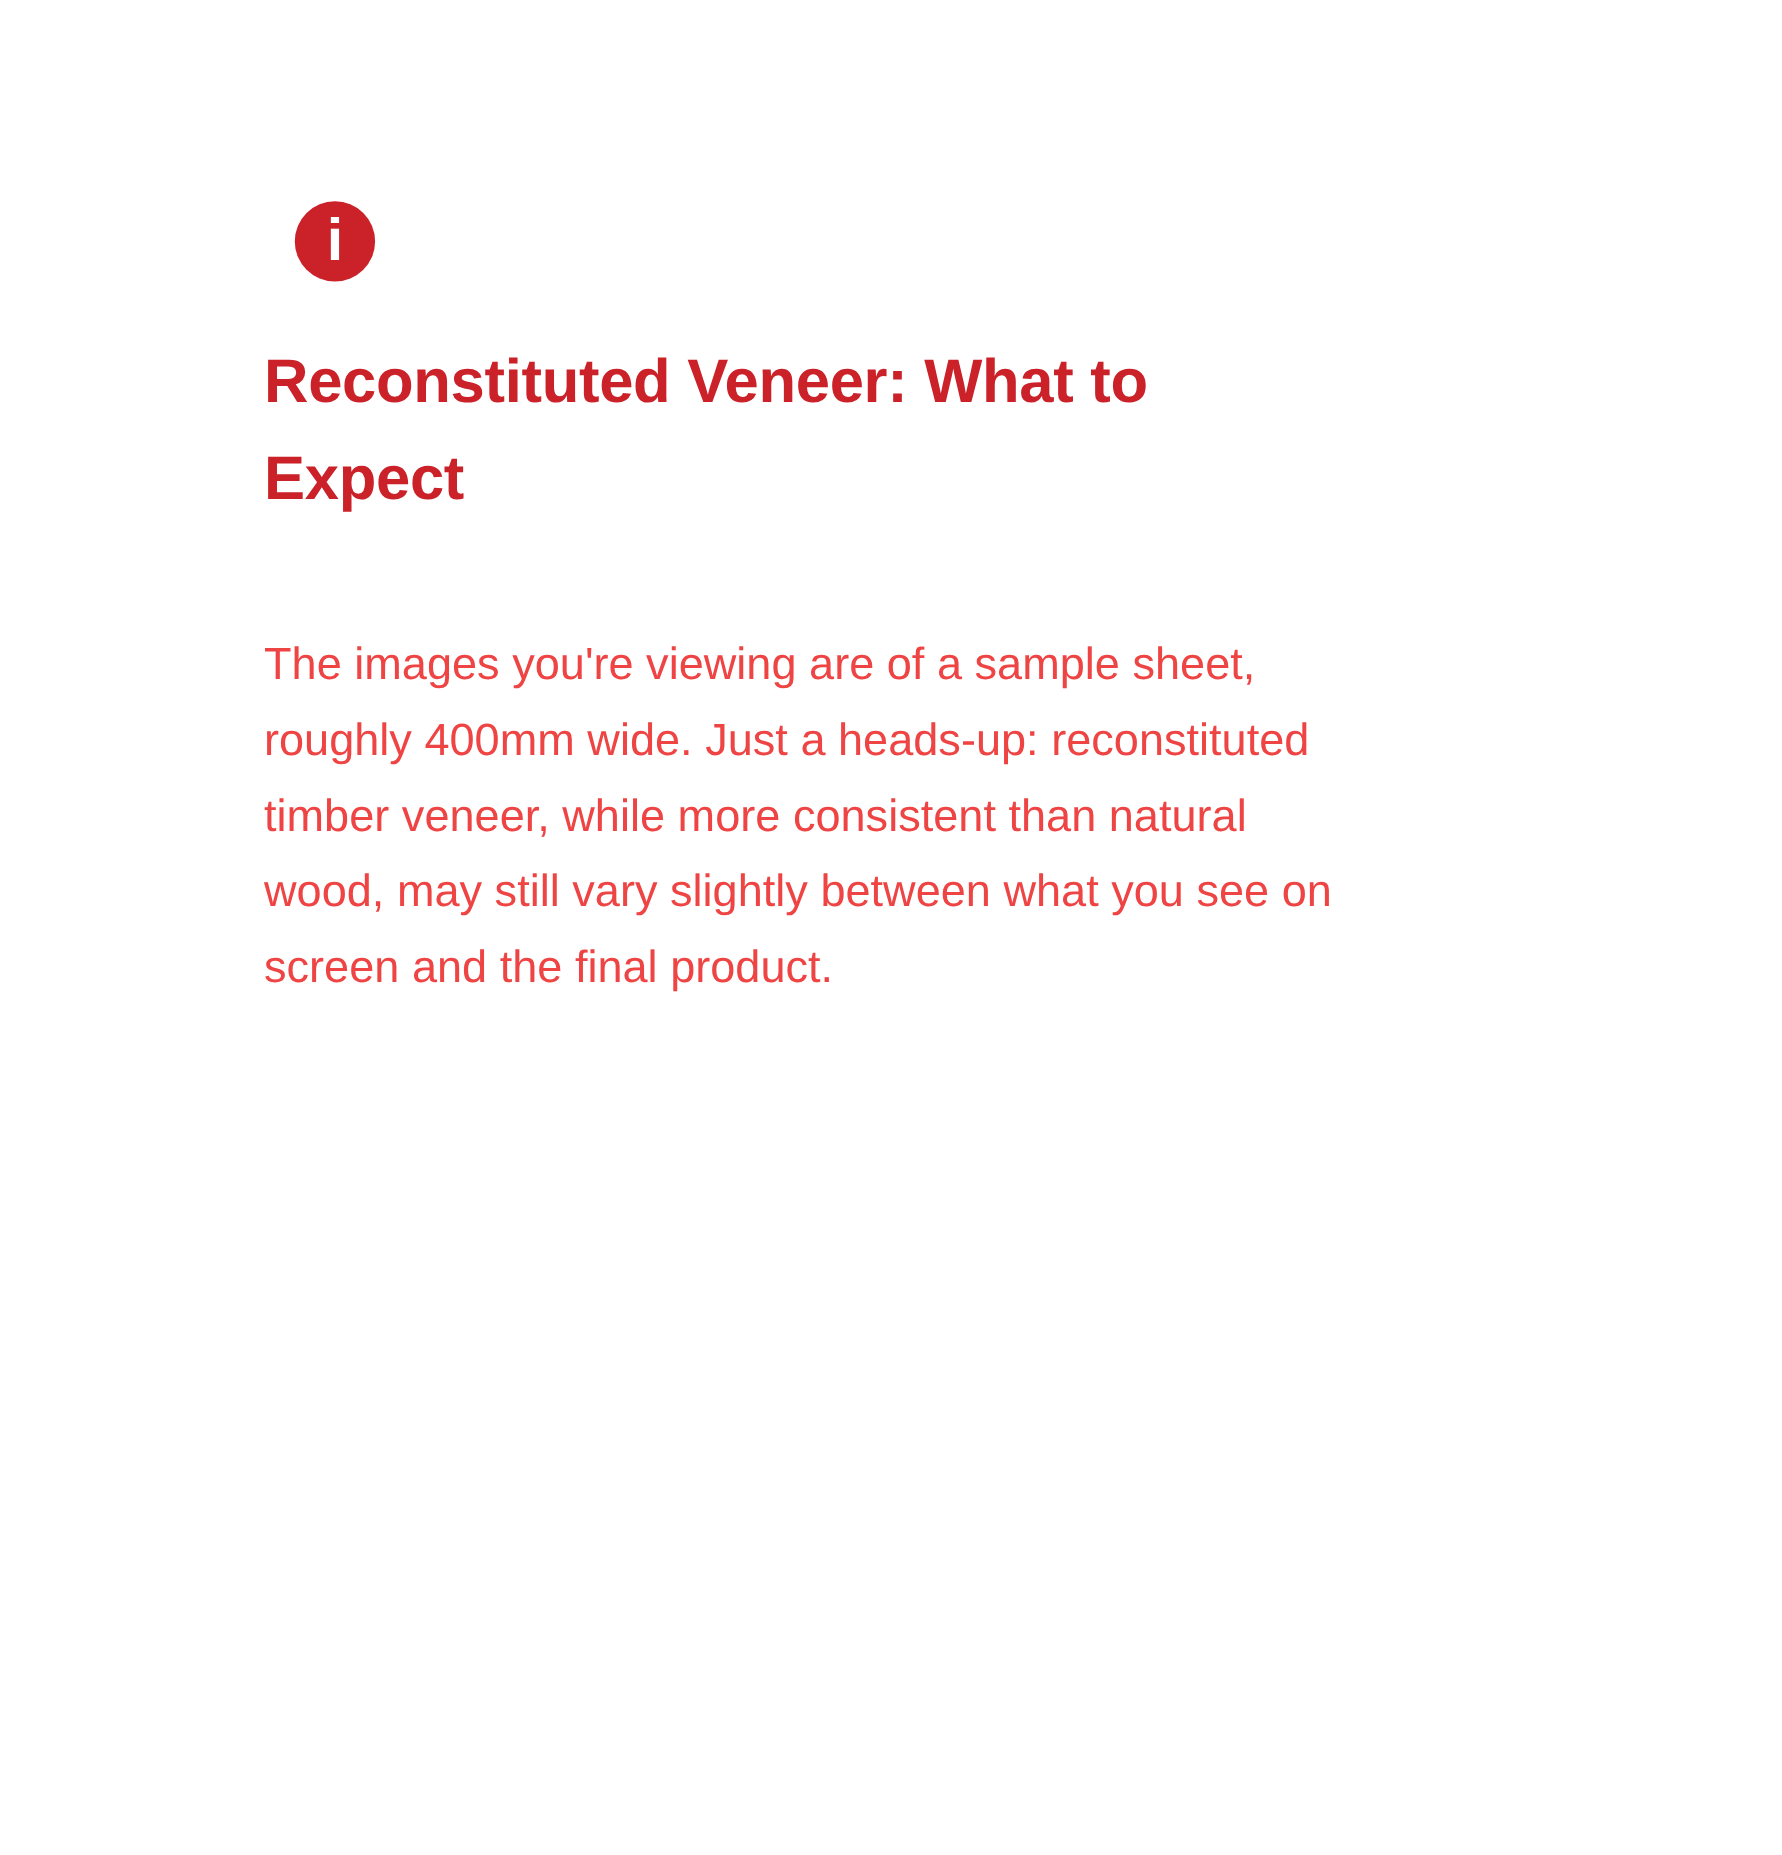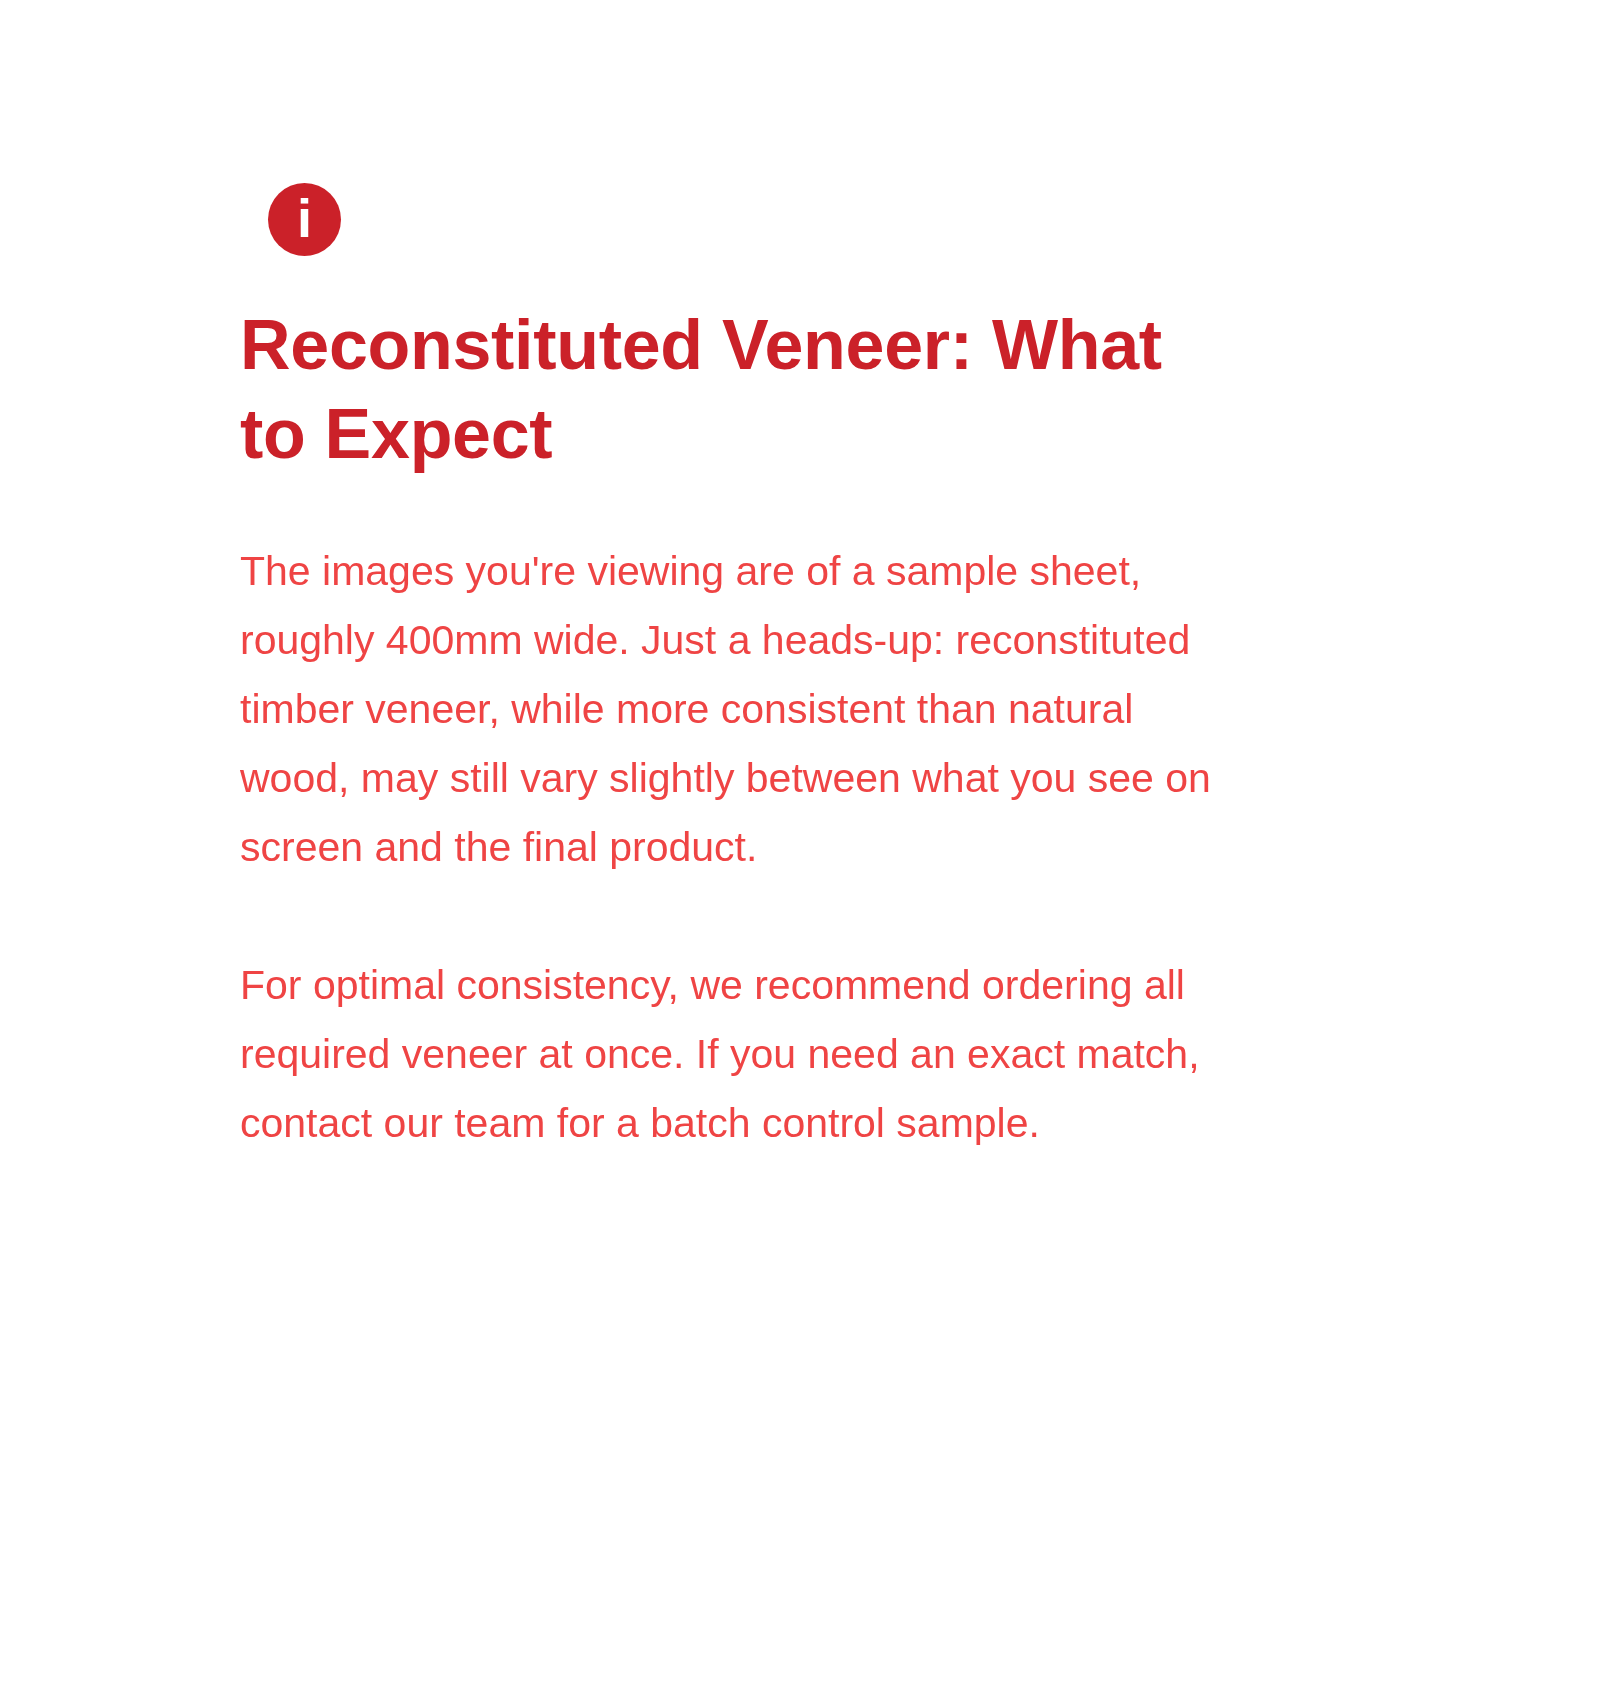--- a/index.html
+++ b/index.html
@@ -40,25 +40,25 @@
     color: #ffffff;
     font-weight: bold;
     font-size: 54px;
     line-height: 73px;
     display: block;
     transform: translateY(-1px);
   }
 
   h1.section-heading {
     color: #cb2129;
-    font-size: 70px;
+    font-size: 56px;
     line-height: 89px;
     font-weight: bold;
     letter-spacing: -0.3px;
-    margin: 0 0 58px 0;
+    margin: 0 0 90px 0;
   }
 
   p.body-para {
     color: #ef4444;
     font-size: 41px;
     line-height: 69px;
     font-weight: 400;
     margin: 0 0 69px 0;
   }
 
@@ -74,16 +74,15 @@
 
     <div class="icon-circle">
       <span class="icon-glyph">i</span>
     </div>
 
     <h1 class="section-heading">Reconstituted Veneer: What to Expect</h1>
 
     <p class="body-para">The images you're viewing are of a sample sheet, roughly 400mm wide. Just a heads-up: reconstituted timber veneer, while more consistent than natural wood, may still vary slightly between what you see on screen and the final product.</p>
 
 
-    <p class="body-para">For optimal consistency, we recommend ordering all required veneer at once. If you need an exact match, contact our team for a batch control sample.</p>
 
   </div>
 </div>
 
 </body></html>

